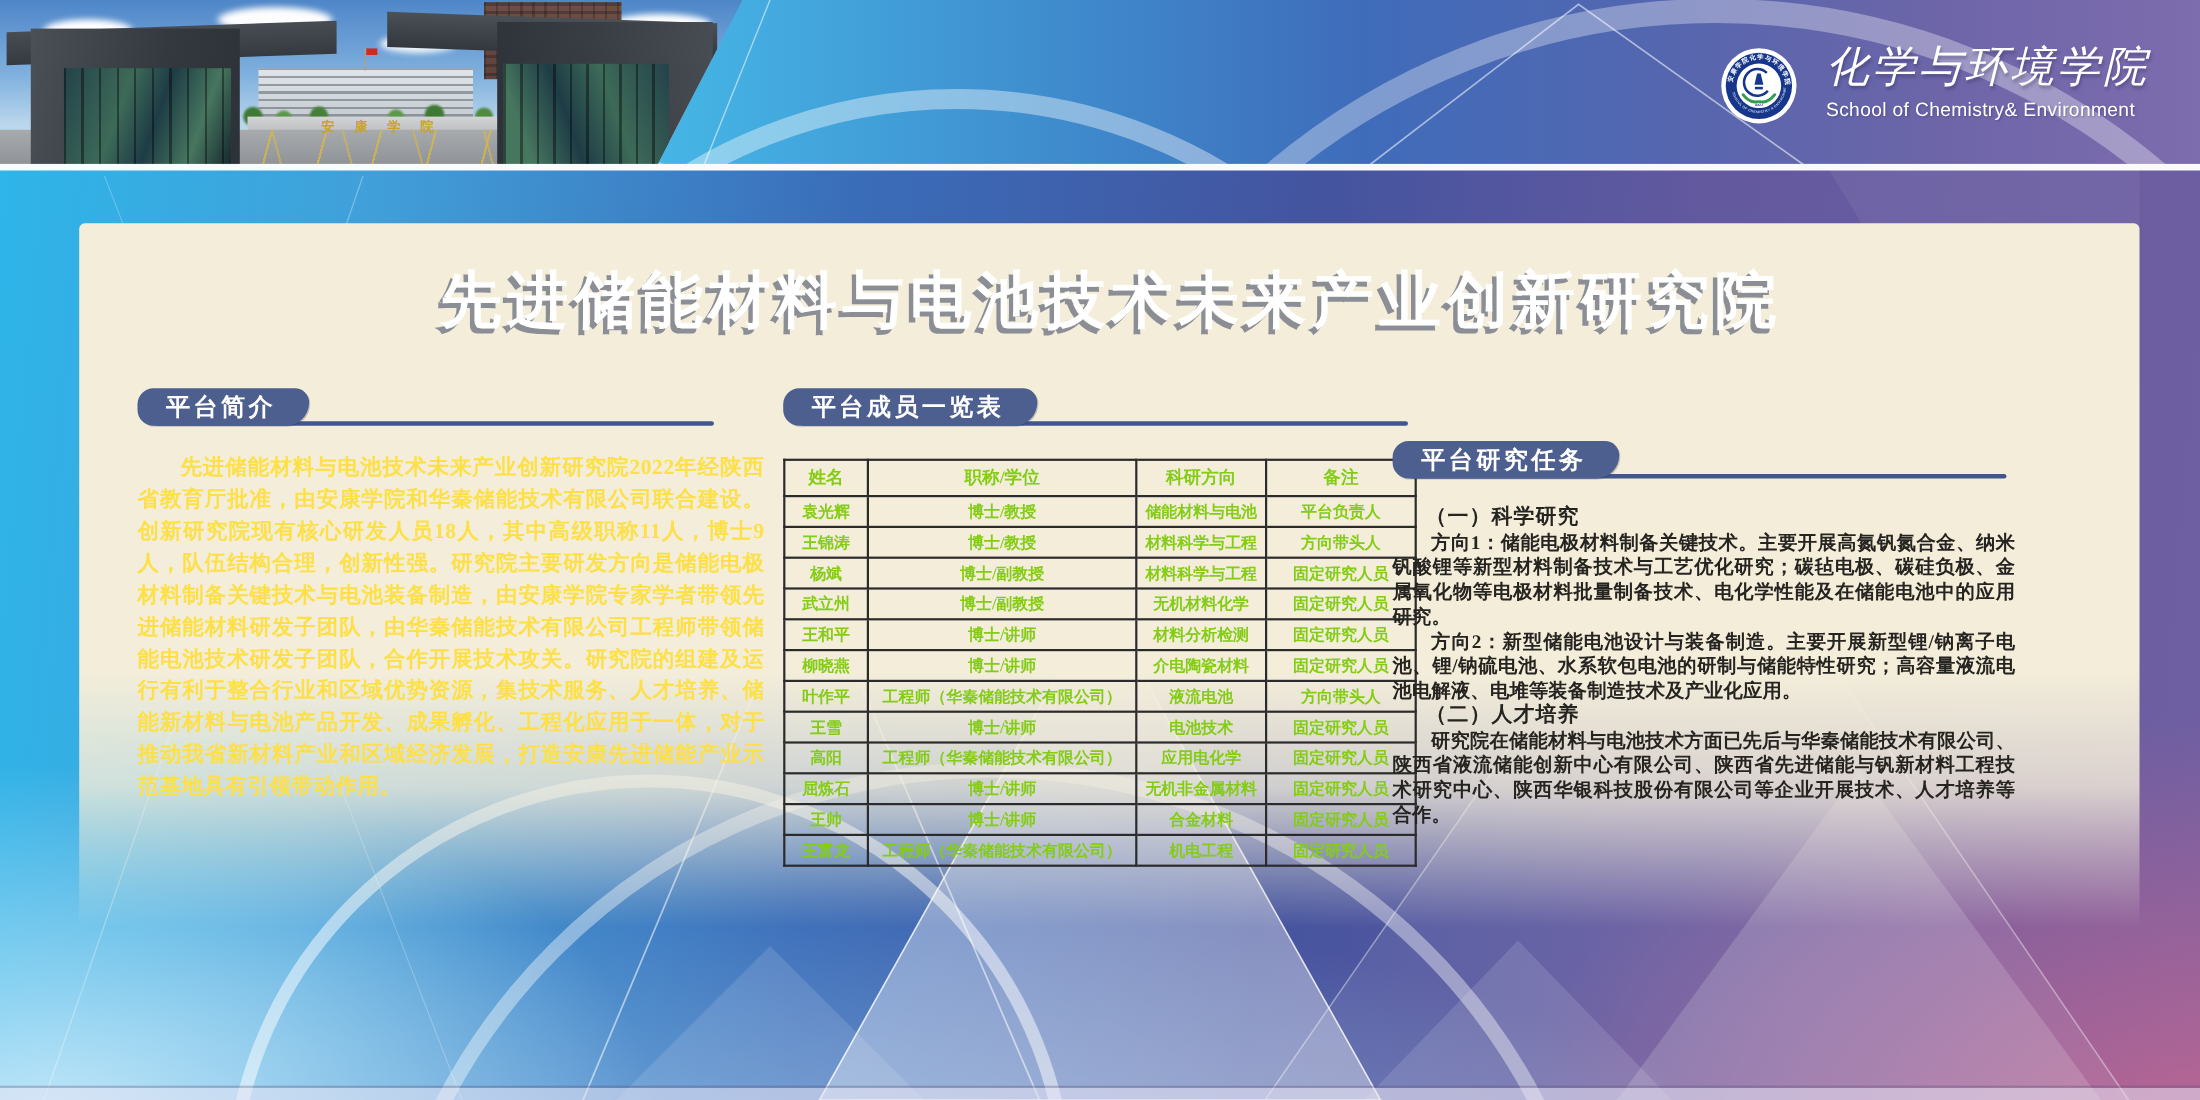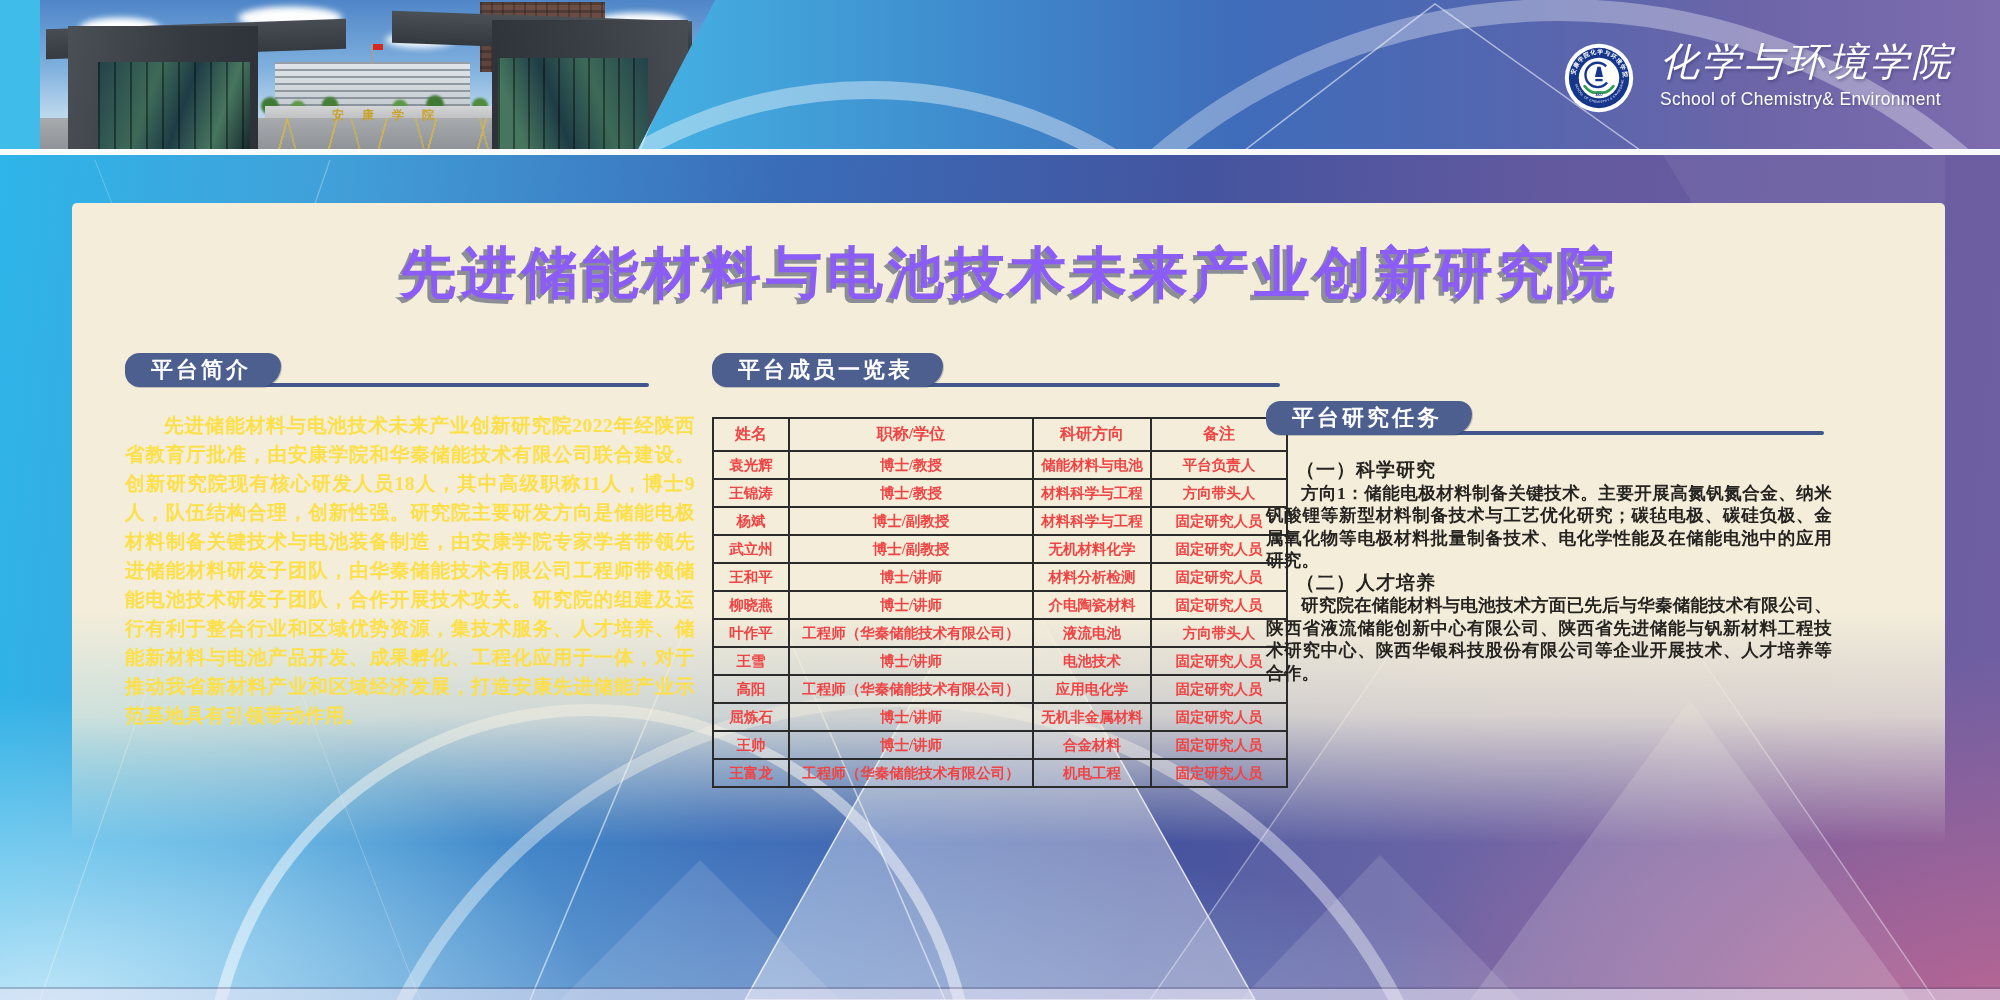--- a/index.html
+++ b/index.html
@@ -18,21 +18,21 @@
   .decor{position:absolute;left:0;top:0;width:2000px;height:1000px;z-index:1;pointer-events:none;}
 
   
   .panel{position:absolute;left:72px;top:203px;width:1873px;height:640px;z-index:2;border-radius:5px;
     background:linear-gradient(180deg, rgba(243,237,218,1) 0%, rgba(243,237,218,1) 64%,
                rgba(243,237,218,.8) 80%, rgba(243,237,218,0) 100%);}
 
   
   .title{position:absolute;left:0;right:0;top:236px;z-index:4;text-align:center;
     font-family:"Liberation Serif","DejaVu Serif",serif;
-    font-size:56px;font-weight:900;letter-spacing:5px;color:#8b5cf6;
+    font-size:56px;font-weight:900;letter-spacing:5px;color:#ffffff;
     text-shadow:-4px 4px 0 rgba(36,47,80,.5);padding-left:20px;}
 
   
   .col{position:absolute;top:353px;z-index:4;font-family:Liberation Serif, serif;}
   .col-intro{left:125px;width:570px;}
   .col-members{left:712px;width:484px;}
   .col-tasks{left:1266px;width:566px;margin-top:48px;}
 
   .col-header{position:relative;height:34px;}
   .rule{position:absolute;left:16px;bottom:0;height:4px;background:#40568c;border-radius:2px;}
@@ -41,39 +41,39 @@
   .rule-tasks{width:542px;}
   .tab{position:absolute;left:0;top:0;height:34px;line-height:34px;padding:0 30px 0 26px;
     background:#4d5f8e;color:#ffffff;font-size:22px;font-weight:700;letter-spacing:3px;
     border-radius:18px 16px 26px 18px;box-shadow:1px 1px 0 rgba(40,50,80,.25);}
 
   .intro-text{margin:24px 0 0;font-size:19.5px;line-height:29px;text-align:justify;
     text-indent:2em;color:#fde047;font-weight:600;letter-spacing:.5px;}
 
   table.members{margin-top:30px;width:574px;border-collapse:collapse;table-layout:fixed;}
   .members th,.members td{border:2px solid #2b2b2b;text-align:center;vertical-align:middle;
-    padding:0 2px;overflow:hidden;white-space:nowrap;color:#ef4444;}
+    padding:0 2px;overflow:hidden;white-space:nowrap;color:#84cc16;}
   .members th{height:31px;font-size:16px;font-weight:700;}
   .members td{height:26px;font-size:14.5px;font-weight:700;}
 
   .tasks-text{margin-top:24px;}
   .tasks-text p{margin:0;color:#262420;}
   .task-h{font-size:19px;line-height:22.5px;font-weight:800;padding-left:30px;letter-spacing:1px;}
   .task-p{font-size:17.5px;line-height:22.5px;font-weight:600;text-align:justify;
     text-indent:2em;letter-spacing:.2px;}
 
   
   .topbar{position:absolute;left:0;top:0;width:2000px;height:150px;z-index:5;overflow:hidden;
     background:linear-gradient(90deg,#3fbce9 0%,#45b6e6 30%,#3f8ccd 48%,#3f6cba 62%,#5566af 76%,#6d65a8 88%,#7d6cae 100%);}
   .topbar-decor{position:absolute;left:0;top:0;width:2000px;height:150px;}
   .white-line{position:absolute;left:0;top:149px;width:2000px;height:6px;z-index:6;background:rgba(255,255,255,.97);}
 
   
   .photo{position:absolute;left:0;top:0;width:675px;height:150px;overflow:hidden;
-    -webkit-clip-path:polygon(0 0,100% 0,88.5% 100%,0 100%);clip-path:polygon(0 0,100% 0,88.5% 100%,0 100%);margin-left:40px;}
+    -webkit-clip-path:polygon(0 0,100% 0,88.5% 100%,0 100%);clip-path:polygon(0 0,100% 0,88.5% 100%,0 100%);}
   .photo *{position:absolute;}
   .sky{left:0;top:0;width:100%;height:100%;background:linear-gradient(180deg,#4f86c8 0%,#7fb0de 45%,#b9d6ec 75%,#cfe2f0 100%);}
   .clouds{left:0;top:0;width:100%;height:70px;filter:blur(3px);background:
     radial-gradient(ellipse 70px 18px at 80px 28px, #ffffff 55%, transparent 60%),
     radial-gradient(ellipse 90px 20px at 250px 18px, #fdfdfd 55%, transparent 60%),
     radial-gradient(ellipse 60px 14px at 380px 40px, #f4f8fc 55%, transparent 60%),
     radial-gradient(ellipse 80px 16px at 600px 22px, #ffffff 55%, transparent 60%);}
   .tower-far{left:440px;top:2px;width:125px;height:70px;background:
     repeating-linear-gradient(180deg, rgba(30,25,25,.35) 0 3px, transparent 3px 8px),
     repeating-linear-gradient(90deg, rgba(30,25,25,.3) 0 2px, transparent 2px 11px),
@@ -250,20 +250,21 @@
   </section>
 
   <section class="col col-tasks">
     <div class="col-header">
       <div class="rule rule-tasks"></div>
       <div class="tab">平台研究任务</div>
     </div>
     <div class="tasks-text">
       <p class="task-h">（一）科学研究</p>
       <p class="task-p">方向1：储能电极材料制备关键技术。主要开展高氮钒氮合金、纳米钒酸锂等新型材料制备技术与工艺优化研究；碳毡电极、碳硅负极、金属氧化物等电极材料批量制备技术、电化学性能及在储能电池中的应用研究。</p>
+      <p class="task-p">方向2：新型储能电池设计与装备制造。主要开展新型锂/钠离子电池、锂/钠硫电池、水系软包电池的研制与储能特性研究；高容量液流电池电解液、电堆等装备制造技术及产业化应用。</p>
       <p class="task-h">（二）人才培养</p>
       <p class="task-p">研究院在储能材料与电池技术方面已先后与华秦储能技术有限公司、陕西省液流储能创新中心有限公司、陕西省先进储能与钒新材料工程技术研究中心、陕西华银科技股份有限公司等企业开展技术、人才培养等合作。</p>
     </div>
   </section>
 
   <header class="topbar">
     <svg class="topbar-decor" viewBox="0 0 2000 150" aria-hidden="true">
       <circle cx="870" cy="560" r="470" fill="none" stroke="rgba(255,255,255,.4)" stroke-width="18"></circle>
       <circle cx="1560" cy="630" r="620" fill="none" stroke="rgba(255,255,255,.33)" stroke-width="22"></circle>
       <circle cx="480" cy="430" r="300" fill="none" stroke="rgba(255,255,255,.3)" stroke-width="14"></circle>

